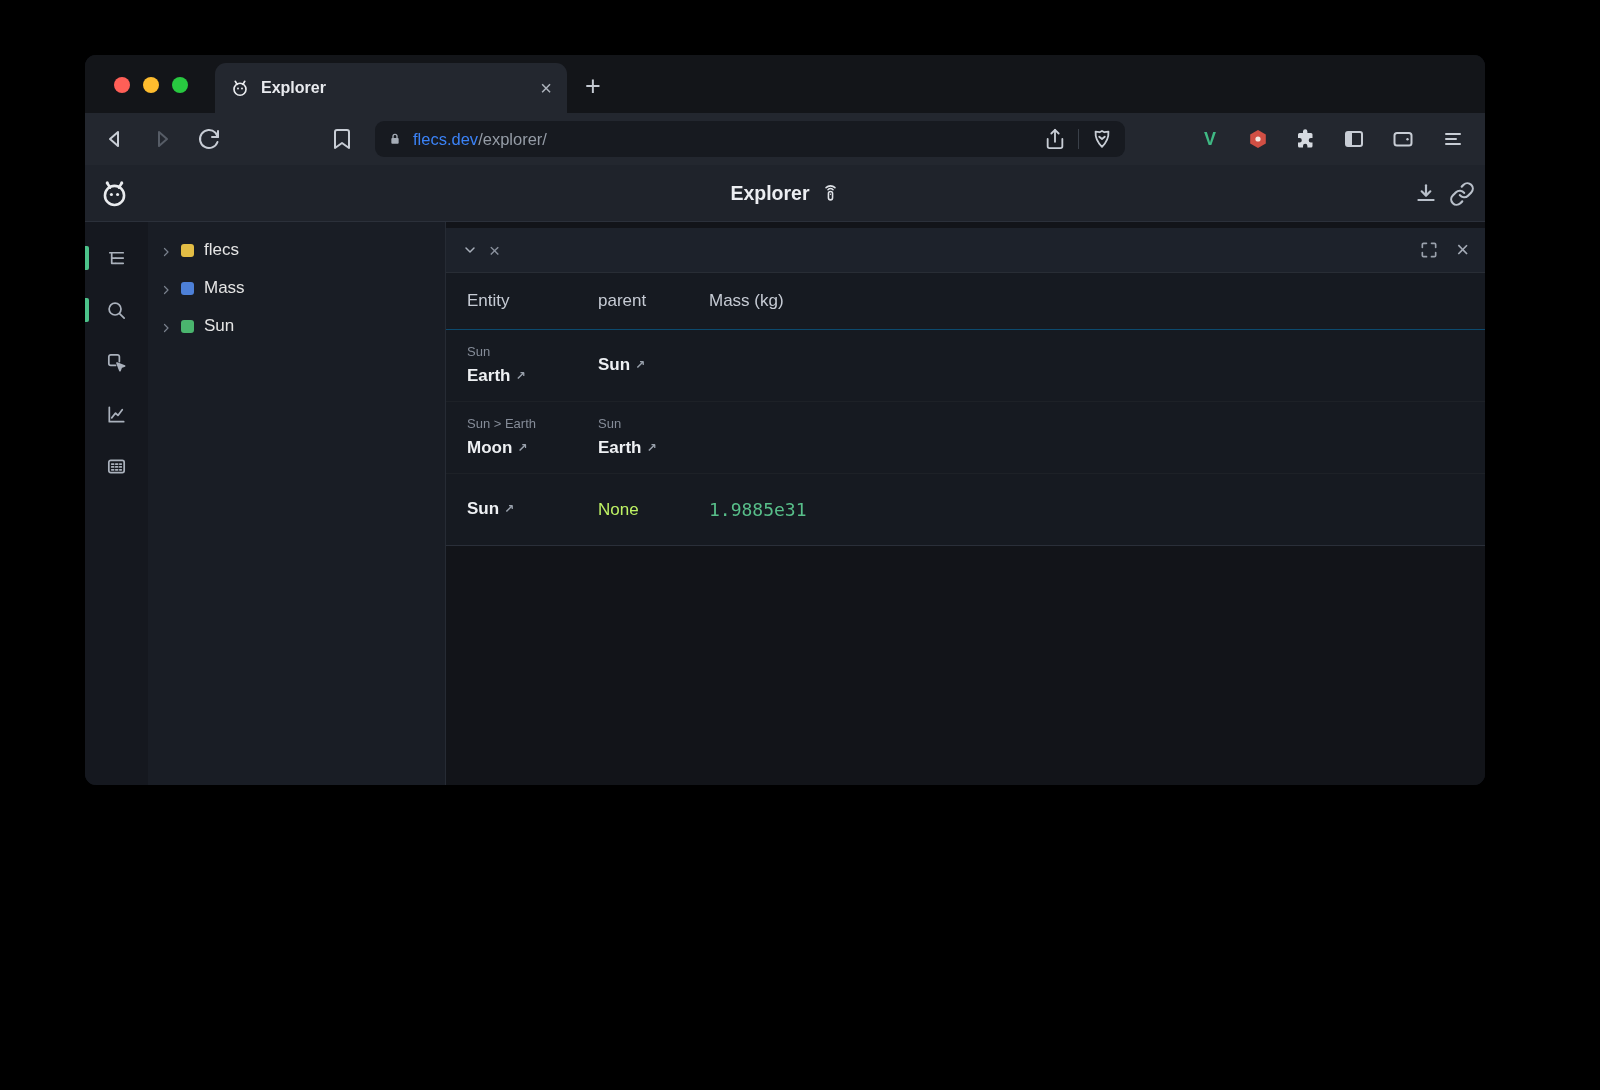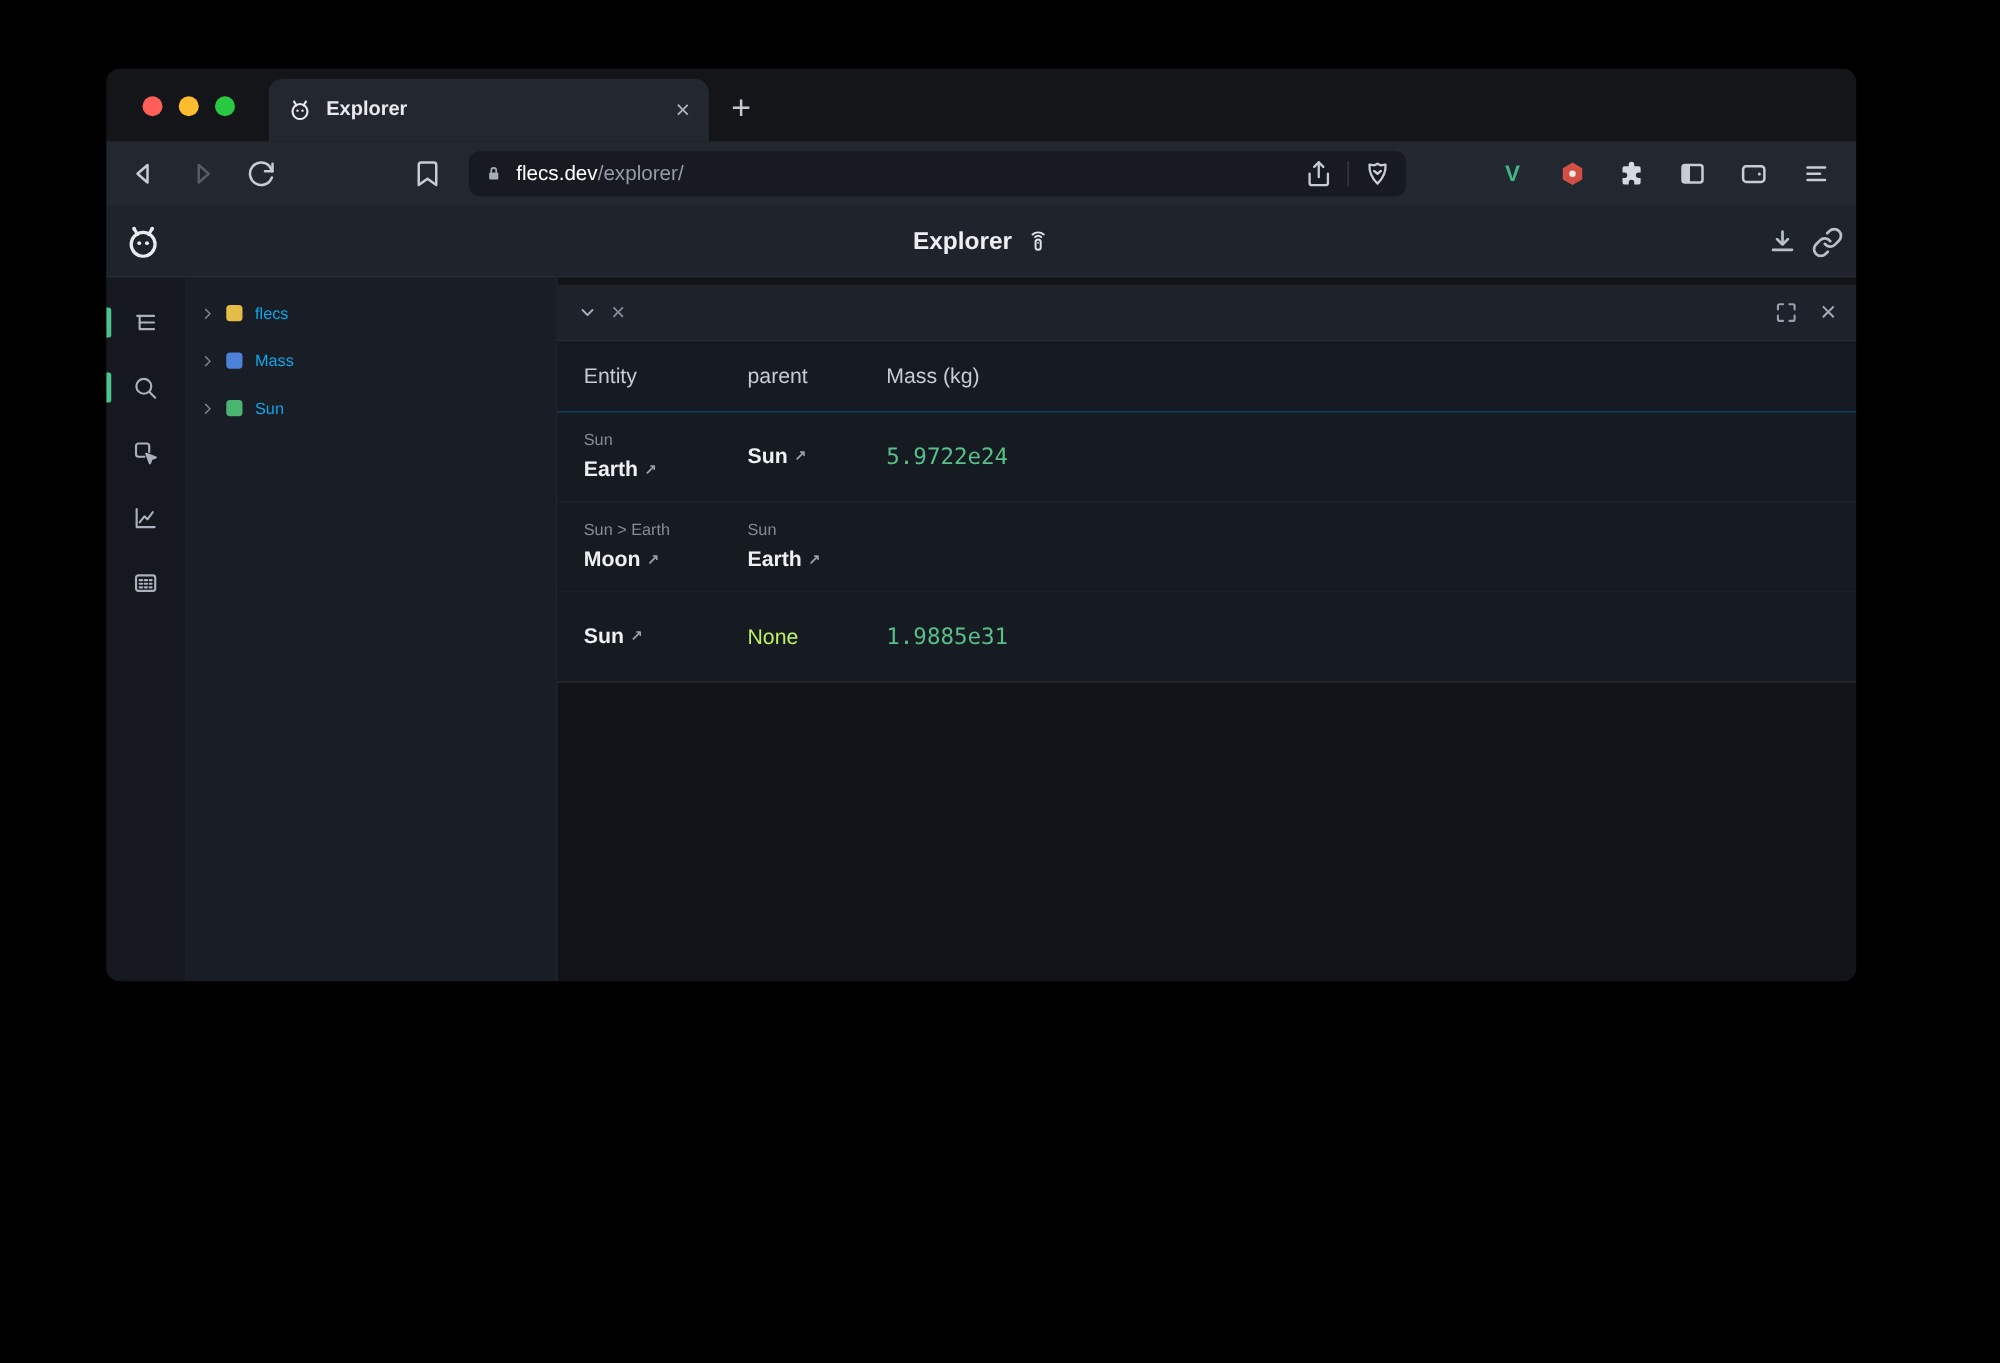--- a/index.html
+++ b/index.html
@@ -42,21 +42,21 @@
   .icon svg { fill: none; stroke: currentColor; stroke-width: 2; stroke-linecap: round; stroke-linejoin: round; }
   .nav-btn { position: absolute; top: 14px; width: 24px; height: 24px; color: #c8cdd5; }
   .nav-btn.disabled { color: #565c66; }
   .urlbar {
     position: absolute; left: 290px; top: 8px; width: 750px; height: 36px;
     background: #171a20; border-radius: 9px;
     display: flex; align-items: center; padding: 0 12px;
   }
   .lock { width: 16px; height: 16px; color: #a6adb7; margin-right: 10px; flex: 0 0 auto; }
   .url { font-size: 16.5px; white-space: nowrap; }
-  .url .domain { color: #ffffff; }
+  .url .domain { color: #3b82f6; }
   .url .path { color: #959ca6; }
   .urlbar .spacer { flex: 1; }
   .url-ic { width: 22px; height: 22px; color: #c8cdd5; flex: 0 0 auto; }
   .url-divider { width: 1px; height: 20px; background: #3a4049; margin: 0 12px; flex: 0 0 auto; }
   .ext-btn { position: absolute; top: 14px; width: 24px; height: 24px; }
   .vue-v { color: #3fb984; font-size: 18px; font-weight: 700; font-family: "Liberation Sans", sans-serif; }
 
   
   .appheader {
     position: relative; height: 57px; background: #1f232b;
@@ -79,21 +79,21 @@
   .rail-item svg { width: 23px; height: 23px; fill: none; stroke: currentColor; stroke-width: 1.8; stroke-linecap: round; stroke-linejoin: round; }
   .rail-indicator { position: absolute; left: 0; width: 3.5px; height: 24px; background: #4cc38a; border-radius: 0 2px 2px 0; }
   .rail-indicator.one { top: 24px; }
   .rail-indicator.two { top: 76px; }
 
   .tree { width: 297px; background: #191d25; padding-top: 9px; flex: 0 0 auto; }
   .tree-item { height: 38px; display: flex; align-items: center; padding-left: 12px; cursor: pointer; }
   .tchev { width: 12px; height: 12px; color: #79818d; flex: 0 0 auto; }
   .tchev svg { width: 12px; height: 12px; fill: none; stroke: currentColor; stroke-width: 2.4; stroke-linecap: round; stroke-linejoin: round; }
   .tsq { width: 13px; height: 13px; border-radius: 3px; margin-left: 9px; flex: 0 0 auto; }
-  .tlabel { color: #0ea5e9; font-size: 13px; margin-left: 10px; }
+  .tlabel { color: #e5e5e5; font-size: 17px; margin-left: 10px; }
 
   .main { flex: 1; background: #121419; border-left: 1px solid #262b34; }
   .qpanel { margin-top: 6px; background: #161a21; border-bottom: 1px solid #2a2f39; }
   .qheader {
     height: 45px; background: #1d222b;
     display: flex; align-items: center; padding: 0 16px;
     border-bottom: 1px solid rgba(255,255,255,0.05);
   }
   .qchevron { width: 16px; height: 16px; color: #a8afba; flex: 0 0 auto; }
   .qchevron svg { width: 16px; height: 16px; fill: none; stroke: currentColor; stroke-width: 2.2; stroke-linecap: round; stroke-linejoin: round; }
@@ -377,21 +377,20 @@
           <div class="tbody">
               <div class="trow">
                 <div class="tcell"><div class="epath">Sun</div><span class="elink">
                     <span>Earth</span>
                     <span class="earrow">↗</span>
                   </span></div>
                 <div class="tcell"><span class="elink">
                     <span>Sun</span>
                     <span class="earrow">↗</span>
                   </span></div>
-                <div class="tcell"><span class="mass-val">5.9722e24</span></div>
               </div>
               <div class="trow">
                 <div class="tcell"><div class="epath">Sun &gt; Earth</div><span class="elink">
                     <span>Moon</span>
                     <span class="earrow">↗</span>
                   </span></div>
                 <div class="tcell"><div class="epath">Sun</div><span class="elink">
                     <span>Earth</span>
                     <span class="earrow">↗</span>
                   </span></div>

